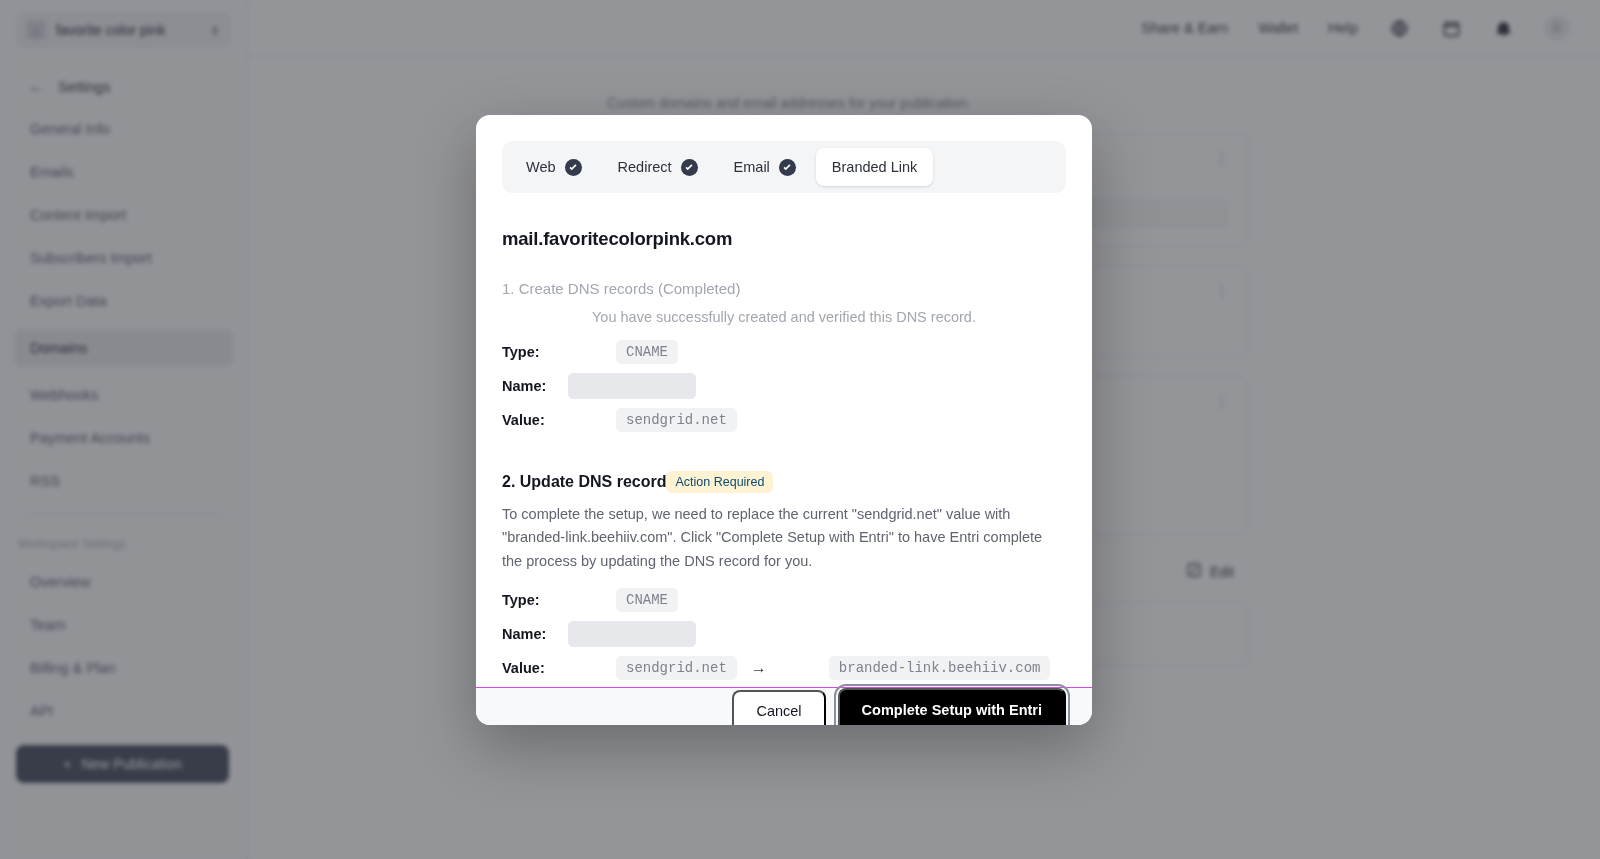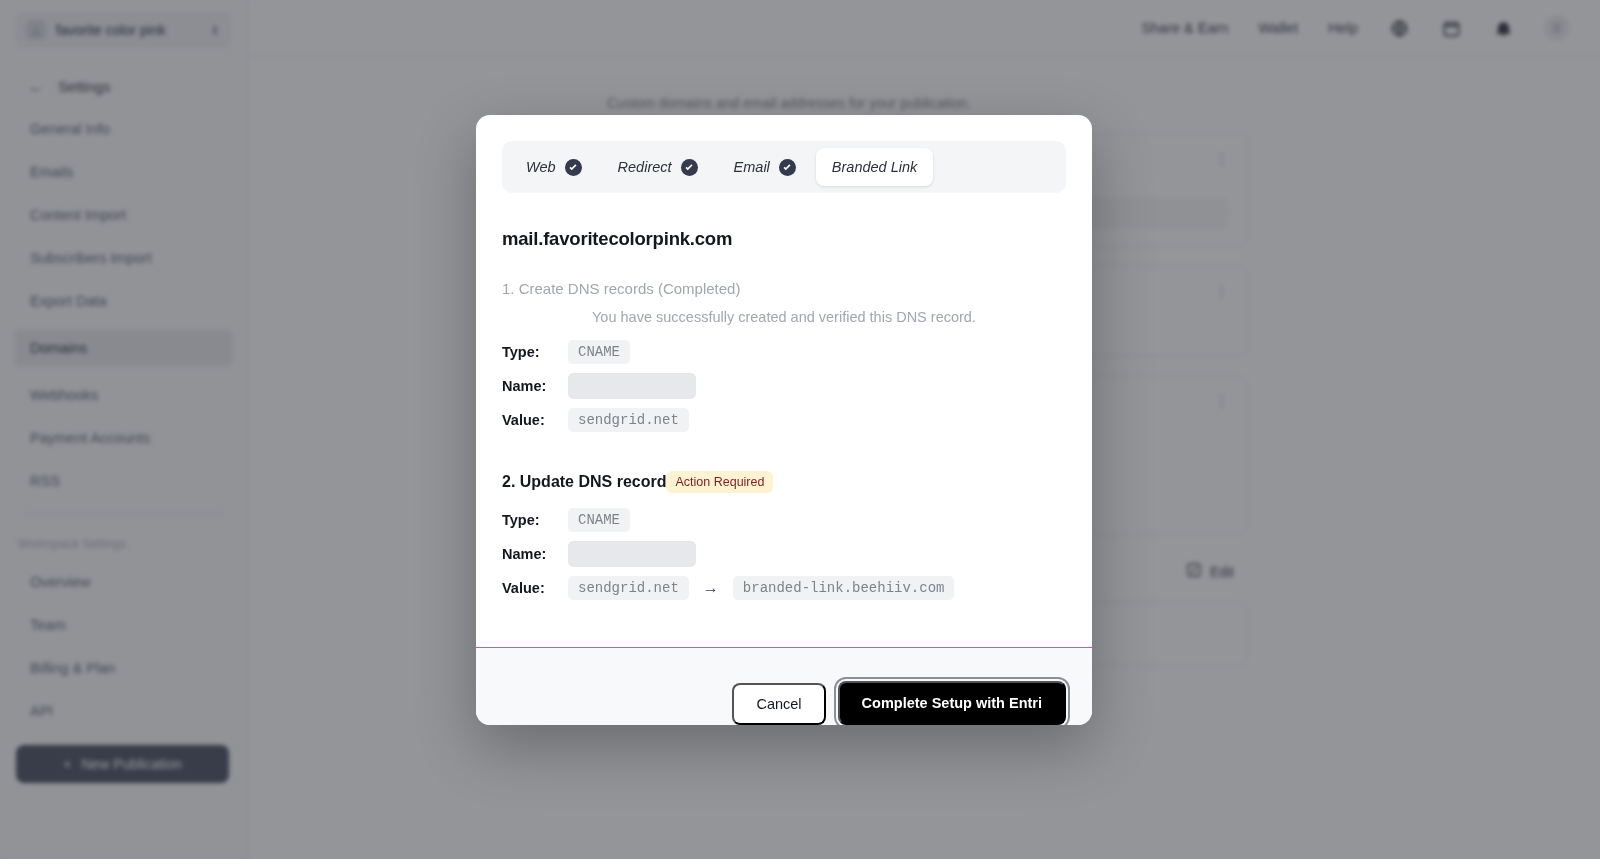--- a/index.html
+++ b/index.html
@@ -114,55 +114,55 @@
   }
   .modal-body { padding: 26px 26px 0 26px; flex: 1; }
 
   .tabbar {
     background: #f4f5f7; border-radius: 10px; height: 52px;
     display: flex; align-items: center; padding: 0 8px; gap: 4px;
   }
   .tab {
     display: flex; align-items: center; gap: 9px;
     height: 38px; padding: 0 16px; border-radius: 8px;
-    font-size: 14.5px; color: #2c313c; white-space: nowrap; font-style: italic;
+    font-size: 14.5px; color: #2c313c; white-space: nowrap;
   }
   .tab.active { background: #ffffff; box-shadow: 0 1px 3px rgba(0,0,0,0.13); }
   .tick {
     width: 17px; height: 17px; border-radius: 50%; background: #333b4d;
     display: flex; align-items: center; justify-content: center;
   }
 
   .domain-title {
     font-size: 18.5px; font-weight: bold; color: #14171f;
     margin: 35px 0 0 0; letter-spacing: -.2px;
   }
 
   .step-head-muted { font-size: 15px; color: #a2a6af; margin-top: 30px; }
   .step-desc-muted { font-size: 14.5px; color: #a2a6af; margin-top: 12px; text-align: center; }
 
   .step-head {
     display: flex; align-items: center; margin-top: 36px;
   }
   .step-head-title { font-size: 16px; font-weight: bold; color: #14171f; }
   .badge {
-    background: #fdf3d2; color: #7f1d1d; font-size: 12.5px;
+    background: #fdf3d2; color: #0c4a6e; font-size: 12.5px;
     border-radius: 6px; padding: 4px 9px;
   }
   .step-desc {
     font-size: 14.5px; color: #5f646e; line-height: 1.62; margin-top: 10px;
     max-width: 570px;
   }
 
   .records { margin-top: 12px; }
   .rec-row { display: flex; align-items: center; gap: 10px; margin-bottom: 4px; height: 30px; }
   .rec-label { width: 56px; font-size: 14.5px; font-weight: bold; color: #14171f; }
   .chip {
     background: #f1f2f4; border-radius: 5px; padding: 4px 10px;
-    font-family: "Liberation Mono", monospace; font-size: 14px; color: #7d828c;
+    font-family: "Liberation Mono", monospace; font-size: 14px; color: #7d828c; margin-left: 48px;
   }
   .chip-blank {
     background: #e6e8ec; border-radius: 5px; width: 128px; height: 26px;
   }
   .arrow { font-size: 16px; color: #3a3f4b; padding: 0 4px; }
 
   .modal-footer {
     height: 78px; background: #f8f9fb; border-top: 1px solid #d946ef;
     display: flex; align-items: flex-end; justify-content: flex-end;
     gap: 12px; padding-right: 26px;
@@ -367,20 +367,21 @@
       <div class="rec-row">
         <span class="rec-label">Value:</span>
         <span class="chip">sendgrid.net</span>
       </div>
     </div>
 
     <div class="step-head">
       <span class="step-head-title">2. Update DNS record</span>
       <span class="badge">Action Required</span>
     </div>
+    <div class="step-desc">To complete the setup, we need to replace the current "sendgrid.net" value with "branded-link.beehiiv.com". Click "Complete Setup with Entri" to have Entri complete the process by updating the DNS record for you.</div>
     <div class="records">
       <div class="rec-row">
         <span class="rec-label">Type:</span>
         <span class="chip">CNAME</span>
       </div>
       <div class="rec-row">
         <span class="rec-label">Name:</span>
         <span class="chip-blank"></span>
       </div>
       <div class="rec-row">

